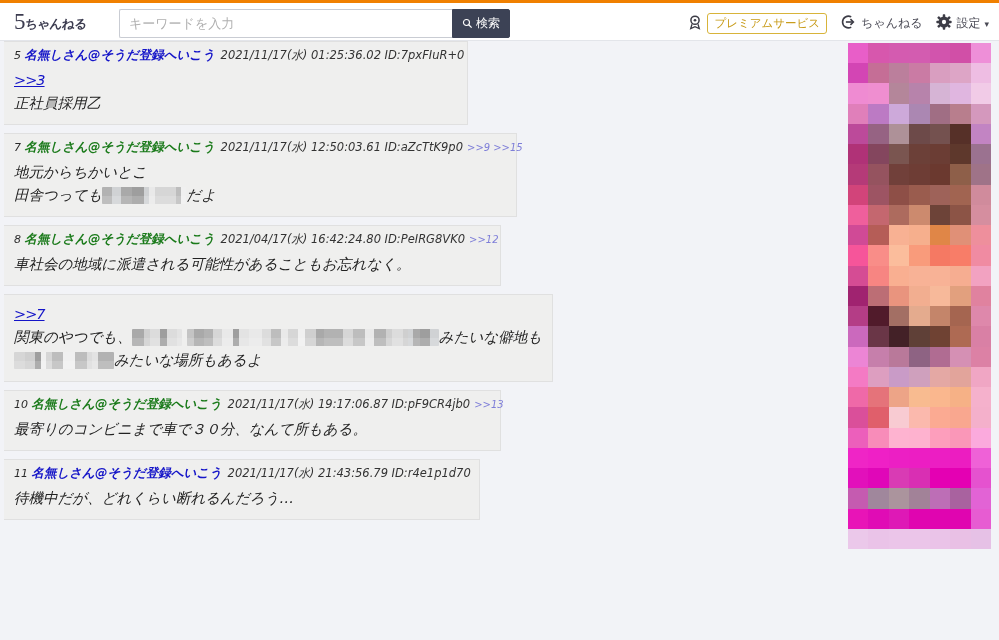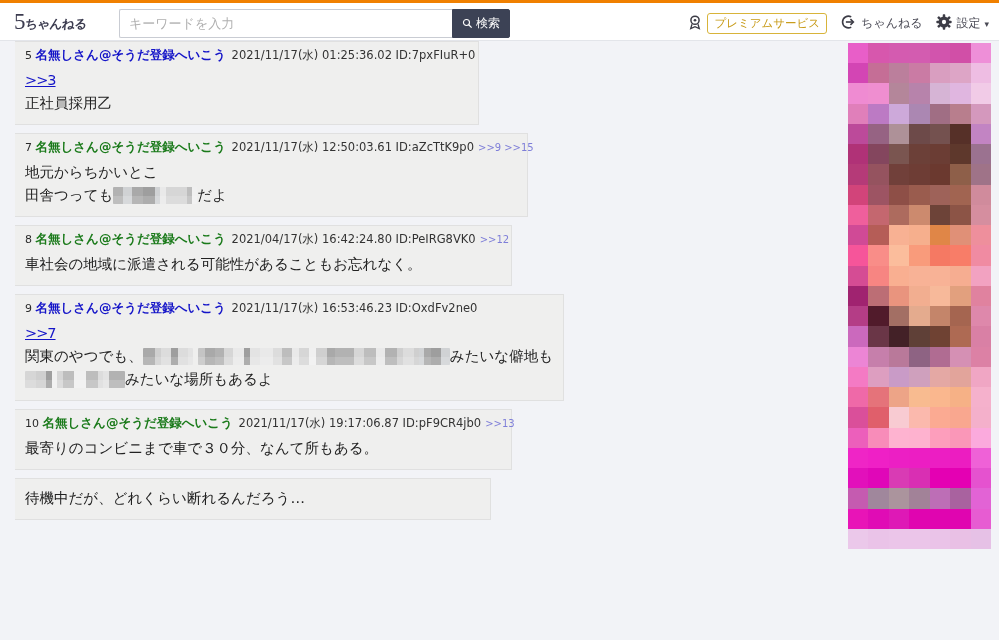--- a/index.html
+++ b/index.html
@@ -106,23 +106,24 @@
 
   
   #page {
     position: relative;
     width: 999px;
     height: 596px;
     background: #f2f3f7;
   }
   #thread {
     position: absolute;
-    left: 15px; top: 0;
+    left: 4px; top: 0;
     width: 845px;
     padding: 0;
+    font-style: italic;
   }
 
   .post {
     background: #efefee;
     border: 1px solid #e0e0e0;
     border-left: none;
     margin-bottom: 8px;
     padding: 4px 10px 9px 10px;
     position: relative;
   }
@@ -298,21 +299,20 @@
           </div>
         </div>
       </div>
       <div class="post" style="width: 497px;">
         <div class="meta"><span class="pnum">8 </span><span class="pname green">名無しさん@そうだ登録へいこう</span><span class="pdate"> 2021/04/17(水) 16:42:24.80 </span><span class="pid">ID:PeIRG8VK0</span><span class="refs"><span>&gt;&gt;12</span></span></div>
         <div class="body">
           <div class="line"><span>車社会の地域に派遣される可能性があることもお忘れなく。</span></div>
         </div>
       </div>
       <div class="post" style="width: 549px;">
-        <div class="meta"><span class="pnum">9 </span><span class="pname blue">名無しさん@そうだ登録へいこう</span><span class="pdate"> 2021/11/17(水) 16:53:46.23 </span><span class="pid">ID:OxdFv2ne0</span></div>
         <div class="body">
           <div class="line"><span class="anchor">&gt;&gt;7</span></div>
           <div class="line inline-line">
             <span>関東のやつでも、</span>
             <span class="mosaic" style="width: 57px;">
               <i style="left: 0px; width: 12px; background: rgb(169, 169, 169);"></i>
               <i style="left: 12px; width: 6px; background: rgb(207, 207, 207);"></i>
               <i style="left: 18px; width: 10px; background: rgb(220, 220, 220);"></i>
               <i style="left: 28px; width: 7px; background: rgb(158, 158, 158);"></i>
               <i style="left: 35px; width: 10px; background: rgb(220, 220, 220);"></i>
@@ -373,20 +373,21 @@
           </div>
         </div>
       </div>
       <div class="post" style="width: 497px;">
         <div class="meta"><span class="pnum">10 </span><span class="pname green">名無しさん@そうだ登録へいこう</span><span class="pdate"> 2021/11/17(水) 19:17:06.87 </span><span class="pid">ID:pF9CR4jb0</span><span class="refs"><span>&gt;&gt;13</span></span></div>
         <div class="body">
           <div class="line"><span>最寄りのコンビニまで車で３０分、なんて所もある。</span></div>
         </div>
       </div>
       <div class="post" style="width: 476px;">
+        <div class="meta"><span class="pnum">11 </span><span class="pname blue">名無しさん@そうだ登録へいこう</span><span class="pdate"> 2021/11/17(水) 21:43:56.79 </span><span class="pid">ID:r4e1p1d70</span></div>
         <div class="body">
           <div class="line"><span>待機中だが、どれくらい断れるんだろう…</span></div>
         </div>
       </div>
     </div>
   <div id="side-image" style="grid-template-rows: repeat(25, 1fr);">
       <div style="background: rgb(232, 94, 200);"></div>
       <div style="background: rgb(215, 87, 173);"></div>
       <div style="background: rgb(212, 91, 176);"></div>
       <div style="background: rgb(211, 92, 176);"></div>

